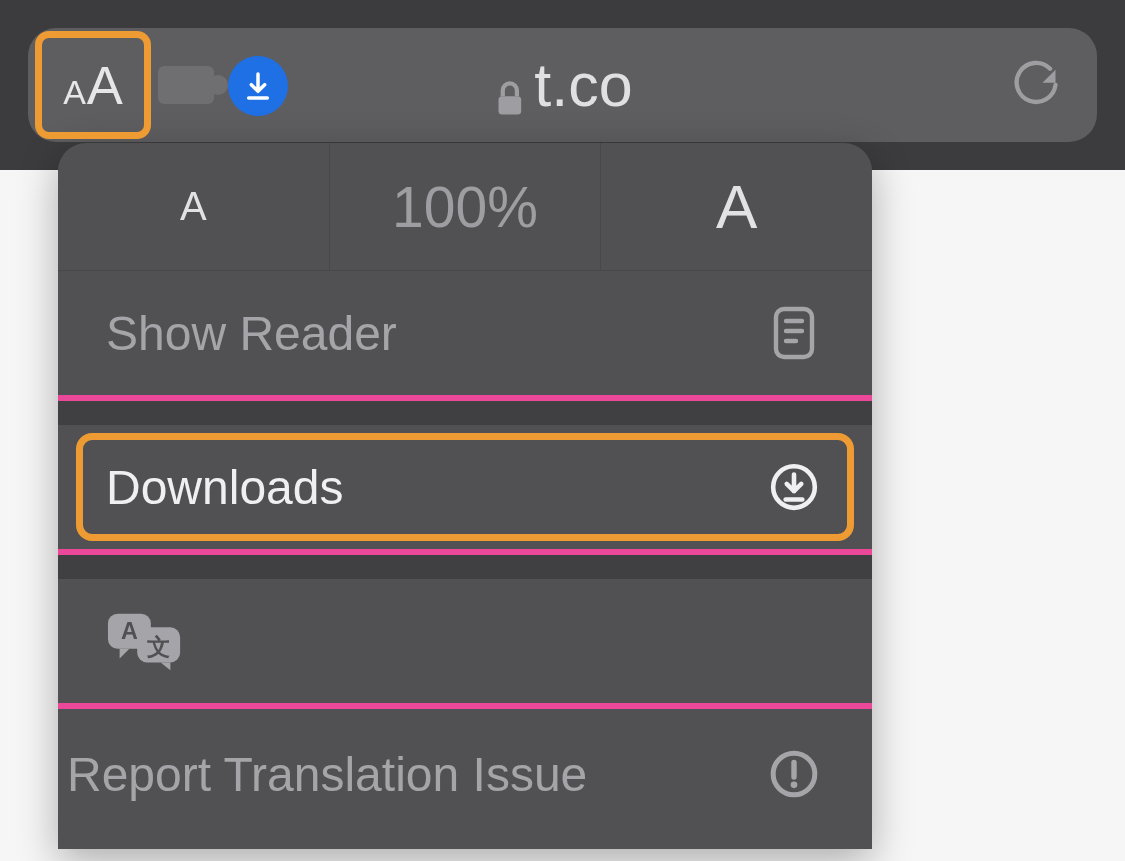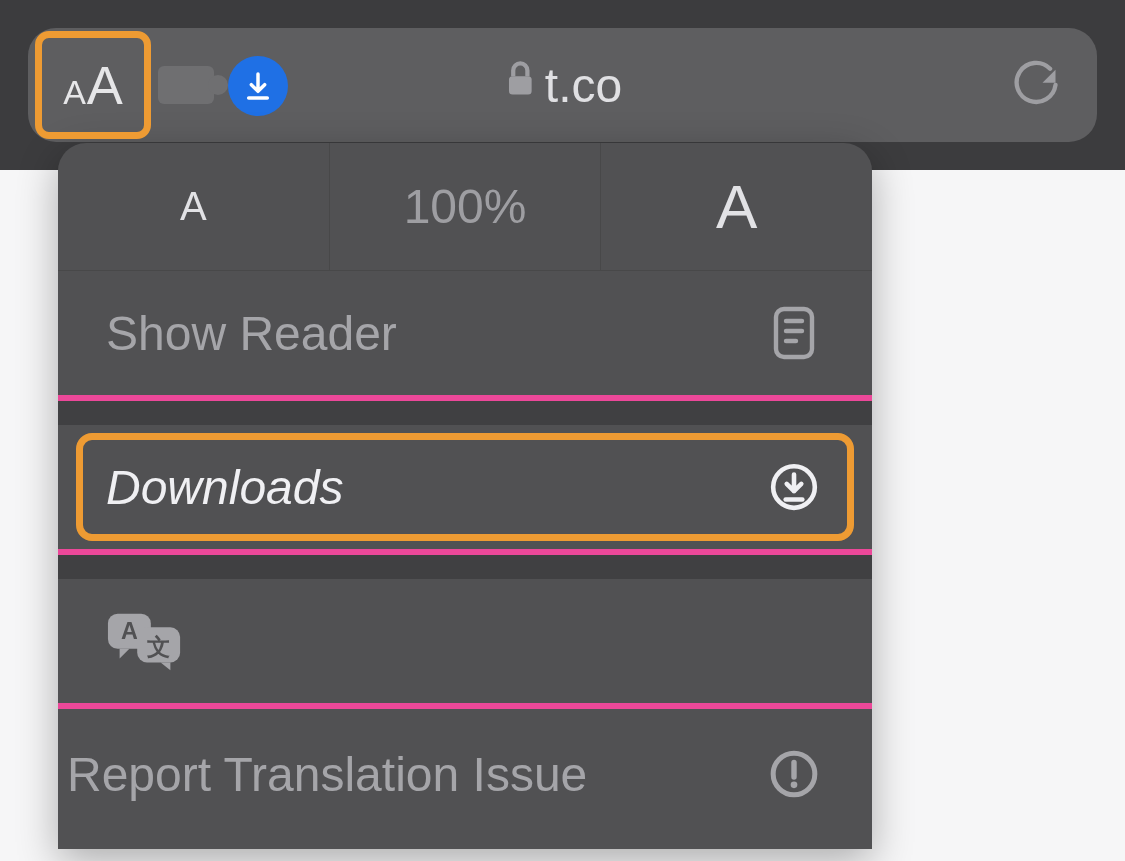--- a/index.html
+++ b/index.html
@@ -78,24 +78,24 @@
     display: flex;
     align-items: center;
     justify-content: center;
   }
 
   .url-center {
     position: absolute;
     left: 50%;
     transform: translateX(-50%);
     display: flex;
-    align-items: flex-start;
+    align-items: flex-end;
     gap: 8px;
     color: #9e9ea2;
-    font-size: 48px;
+    font-size: 61px;
   }
   .url-text { color: #e0e0e3; }
 
   .reload-btn {
     position: absolute;
     right: 32px;
     top: 28px;
     width: 58px;
     height: 58px;
     display:flex;align-items:center;justify-content:center;
@@ -121,21 +121,21 @@
   .zoom-cell {
     flex: 1;
     display: flex;
     align-items: center;
     justify-content: center;
     color: #e2e2e5;
     border-right: 1px solid #484849;
   }
   .zoom-cell:last-child { border-right: none; }
   .zoom-small { font-size: 40px; }
-  .zoom-pct { font-size: 48px; color: #9e9ea2; }
+  .zoom-pct { font-size: 57px; color: #9e9ea2; }
   .zoom-large { font-size: 62px; }
 
   .menu-item {
     height: 130px;
     display: flex;
     align-items: center;
     justify-content: space-between;
     padding: 0 48px 0 48px;
     color: #a5a5a9;
     font-size: 48px;
@@ -152,21 +152,21 @@
   .downloads-highlight {
     position: absolute;
     left: 18px;
     right: 18px;
     top: 8px;
     bottom: 8px;
     border: 7px solid #ee9b33;
     border-radius: 16px;
     pointer-events: none;
   }
-  .downloads-label { color: #f0f0f3; font-style: italic; }
+  .downloads-label { color: #f0f0f3; }
 
   svg { display:block; }
 </style>
 </head>
 <body>
 
 <div class="topbar">
   <div class="address-field">
     <div class="aa-highlight">
       <div class="aa-icon">

